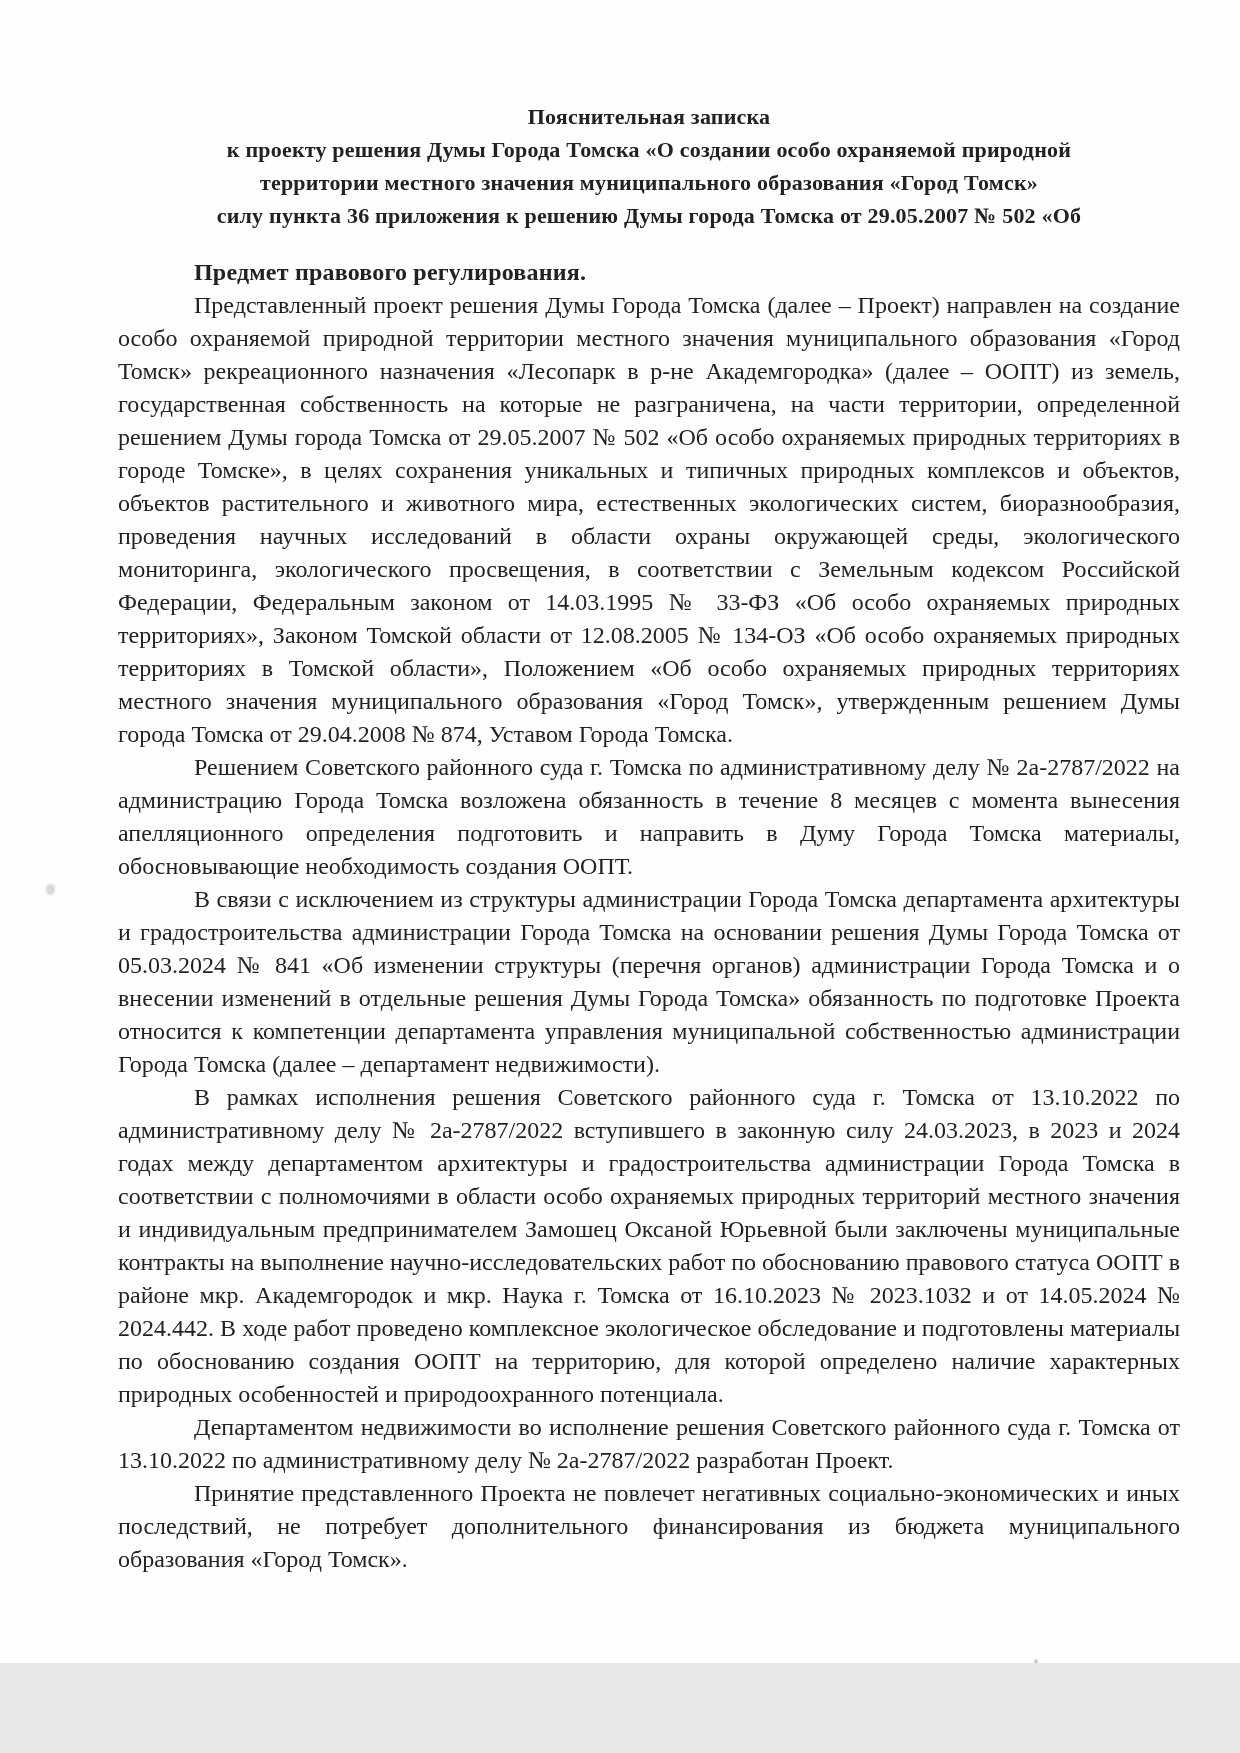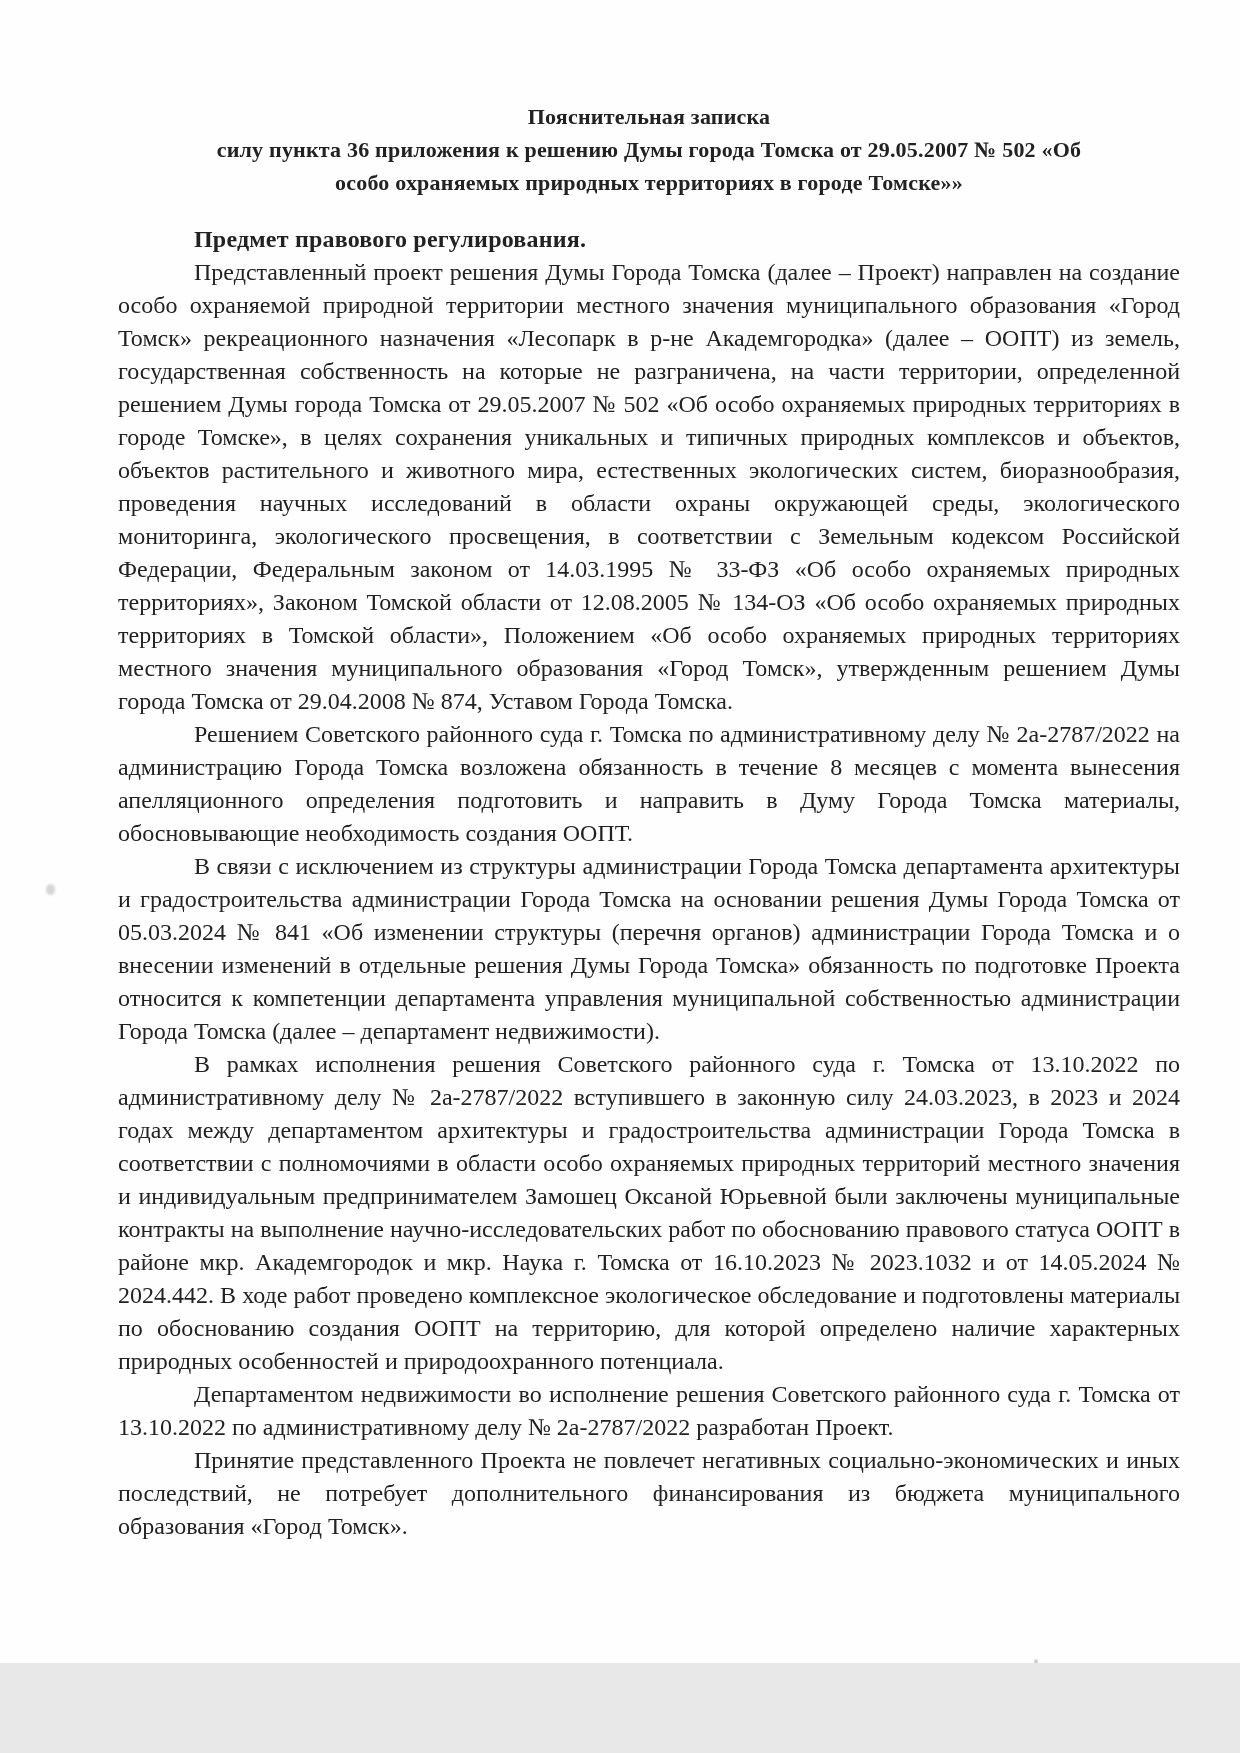--- a/index.html
+++ b/index.html
@@ -78,22 +78,23 @@
   }
 </style>
 </head>
 <body>
 
 <div class="page">
   <div class="content">
 
     <div class="doc-title">
       <div class="title-line">Пояснительная записка</div>
+      <div class="title-line">к проекту решения Думы Города Томска «О создании особо охраняемой природной</div>
+      <div class="title-line">территории местного значения муниципального образования «Город Томск»</div>
       <div class="title-line">силу пункта 36 приложения к решению Думы города Томска от 29.05.2007 № 502 «Об</div>
-      <div class="title-line">особо охраняемых природных территориях в городе Томске»»</div>
     </div>
 
     <div class="body-text">
 
       <p class="section-heading first">Предмет правового регулирования.</p>
 
       <p>Представленный проект решения Думы Города Томска (далее – Проект) направлен на создание особо охраняемой природной территории местного значения муниципального образования «Город Томск» рекреационного назначения «Лесопарк в р-не Академгородка» (далее – ООПТ) из земель, государственная собственность на которые не разграничена, на части территории, определенной решением Думы города Томска от 29.05.2007 № 502 «Об особо охраняемых природных территориях в городе Томске», в целях сохранения уникальных и типичных природных комплексов и объектов, объектов растительного и животного мира, естественных экологических систем, биоразнообразия, проведения научных исследований в области охраны окружающей среды, экологического мониторинга, экологического просвещения, в соответствии с Земельным кодексом Российской Федерации, Федеральным законом от 14.03.1995 № 33-ФЗ «Об особо охраняемых природных территориях», Законом Томской области от 12.08.2005 № 134-ОЗ «Об особо охраняемых природных территориях в Томской области», Положением «Об особо охраняемых природных территориях местного значения муниципального образования «Город Томск», утвержденным решением Думы города Томска от 29.04.2008 № 874, Уставом Города Томска.</p>
 
 
       <p>Решением Советского районного суда г. Томска по административному делу № 2а-2787/2022 на администрацию Города Томска возложена обязанность в течение 8 месяцев с момента вынесения апелляционного определения подготовить и направить в Думу Города Томска материалы, обосновывающие необходимость создания ООПТ.</p>

